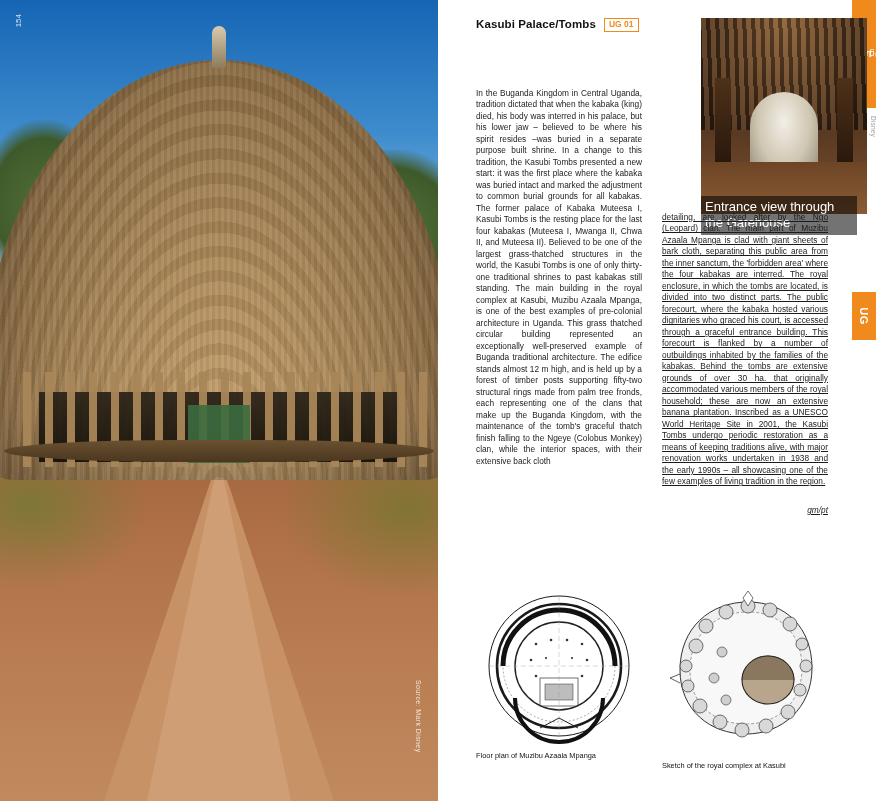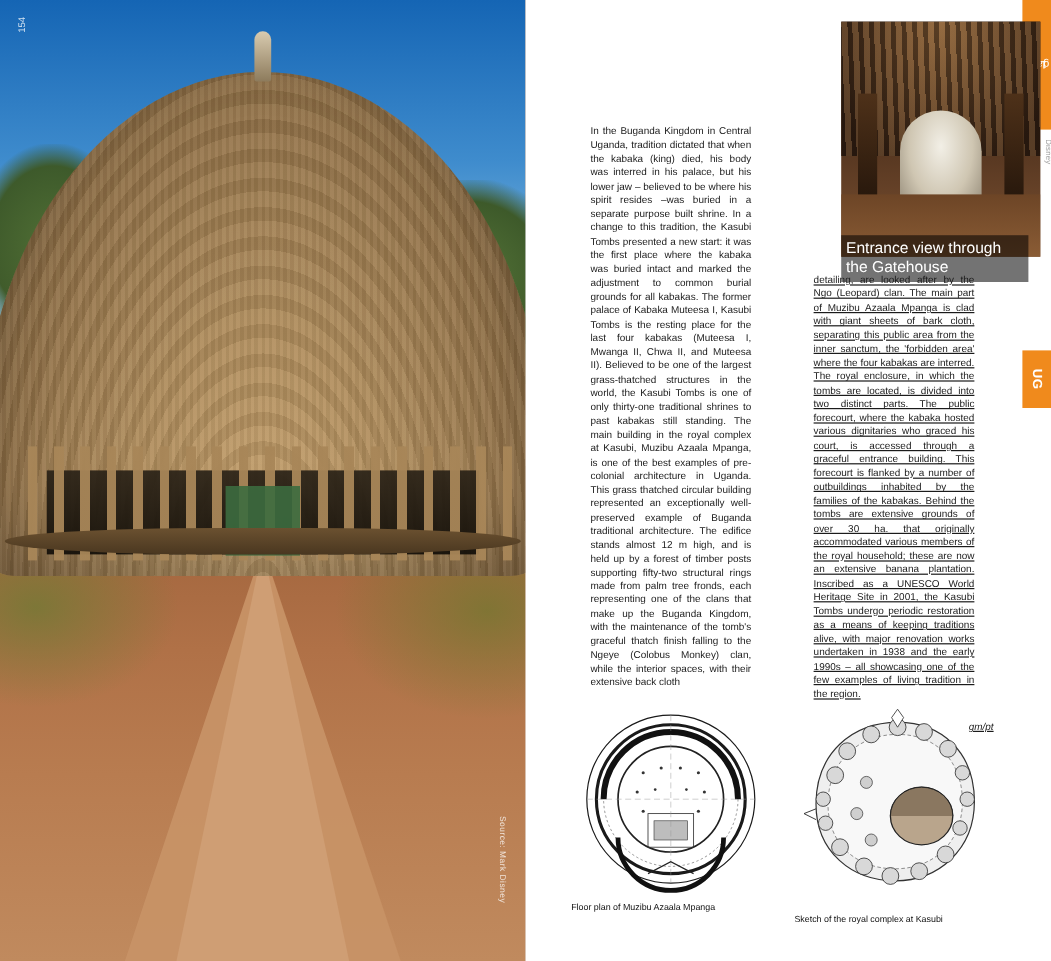--- a/index.html
+++ b/index.html
@@ -279,28 +279,28 @@
   }
   .col {
     position: absolute;
     width: 166px;
     font-size: 8.3px;
     line-height: 1.385;
     color: #1b1b1b;
     text-align: justify;
     hyphens: auto;
   }
-  .col p { margin: 16px; }
+  .col p { margin: 0; }
   .col-1 { left: 0; top: 0; width: 166px; }
   .col-2 { left: 186px; top: 124px; width: 166px; text-decoration: underline; }
   .sign {
     display: block;
     text-align: right;
     font-style: italic;
-    margin-top: 1px;
+    margin-top: 17px;
   }
 
   
   .drawings {
     position: absolute;
     left: 38px; top: 588px;
     width: 352px; height: 190px;
   }
   .draw-box { position: absolute; top: 0; width: 166px; height: 160px; }
   .draw-1 { left: 0; }
@@ -349,20 +349,24 @@
         <span>
           <span>Uganda</span>&nbsp;&nbsp;<span>155</span>
         </span>
       </div>
       <div class="side-tab-mid">
         <span>UG</span>
       </div>
     </div>
 
     <div class="content">
+      <div class="title-row">
+        <div class="title">Kasubi Palace/Tombs</div>
+        <div class="code-badge">UG 01</div>
+      </div>
 
       <div class="photo-interior">
         <div class="pi-roof"></div>
         <div class="pi-col-l"></div>
         <div class="pi-col-r"></div>
         <div class="pi-arch"></div>
         <div class="pi-floor"></div>
       </div>
       <div class="photo-caption">Entrance view through the Gatehouse</div>
       <div class="photo-src">Source: Mark Disney</div>

